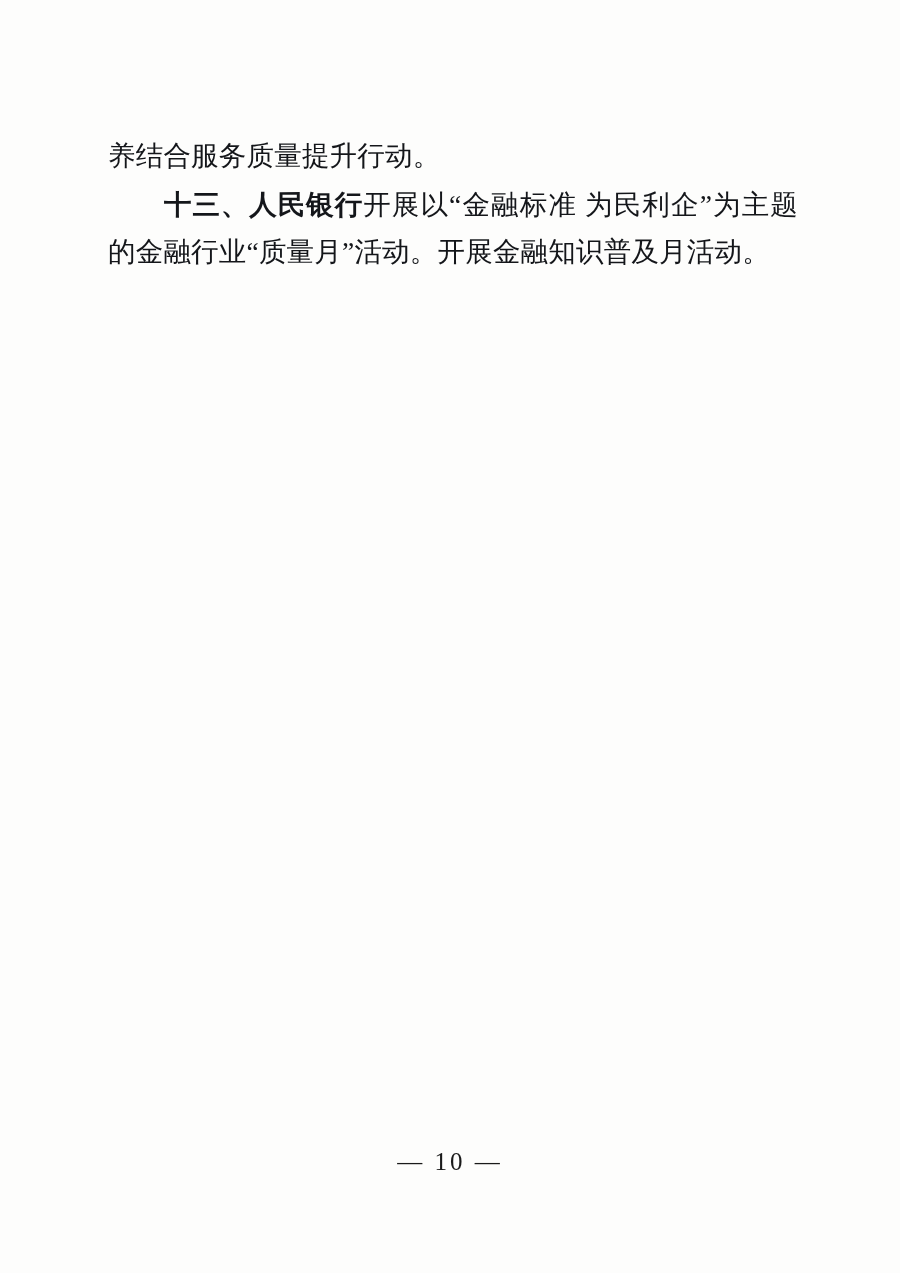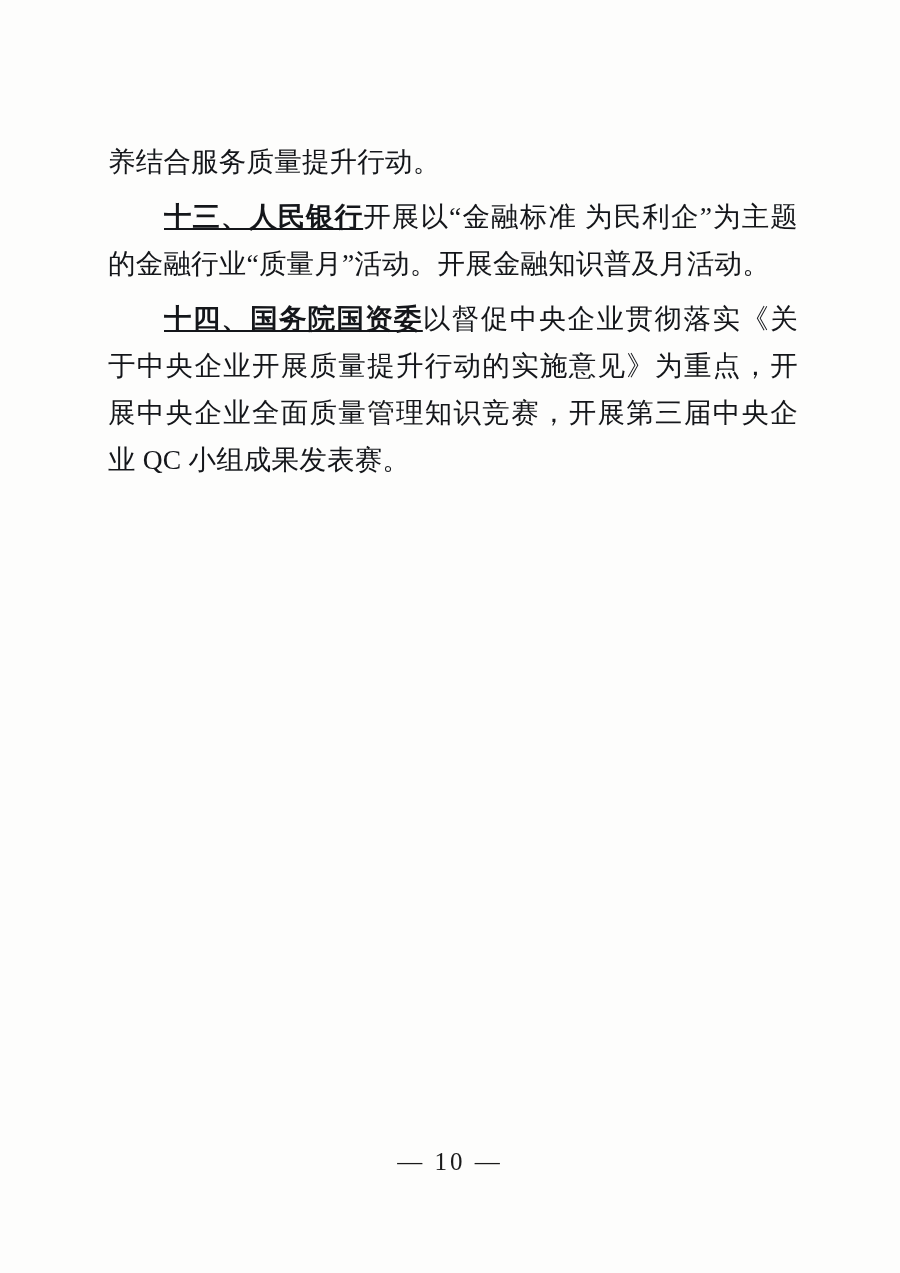--- a/index.html
+++ b/index.html
@@ -25,31 +25,30 @@
     left: 108px;
     top: 130px;
     width: 690px;
   }
   .para {
     font-size: 27.5px;
     line-height: 47px;
     letter-spacing: 0.2px;
     text-align: justify;
     text-justify: inter-character;
-    margin: 8px 0 2px 0;
+    margin: 2px 0 2px 0;
     color: #14161a;
   }
   .para.indent {
     text-indent: 56px;
   }
   .lead {
     font-family: "DejaVu Sans", "Liberation Sans", sans-serif;
     font-weight: bold;
     letter-spacing: 0px;
-    text-decoration: underline;
   }
   .footer {
     position: absolute;
     left: 0;
     right: 0;
     top: 1148px;
     text-align: center;
     font-size: 25px;
     font-family: "Liberation Serif", "DejaVu Serif", serif;
     color: #1a1a1a;
@@ -68,23 +67,20 @@
   <div class="content">
 
     <p class="para">
       <span>养结合服务质量提升行动。</span>
     </p>
 
     <p class="para indent">
       <span class="lead">十三、人民银行</span><span>开展以“金融标准 为民利企”为主题的金融行业“质量月”活动。开展金融知识普及月活动。</span>
     </p>
 
-    <p class="para indent">
-      <span class="lead">十四、国务院国资委</span><span>以督促中央企业贯彻落实《关于中央企业开展质量提升行动的实施意见》为重点，开展中央企业全面质量管理知识竞赛，开展第三届中央企业 QC 小组成果发表赛。</span>
-    </p>
 
 
   </div>
 
   <div class="footer">
     <span class="pagenum">— 10 —</span>
   </div>
 
 </div>
 

